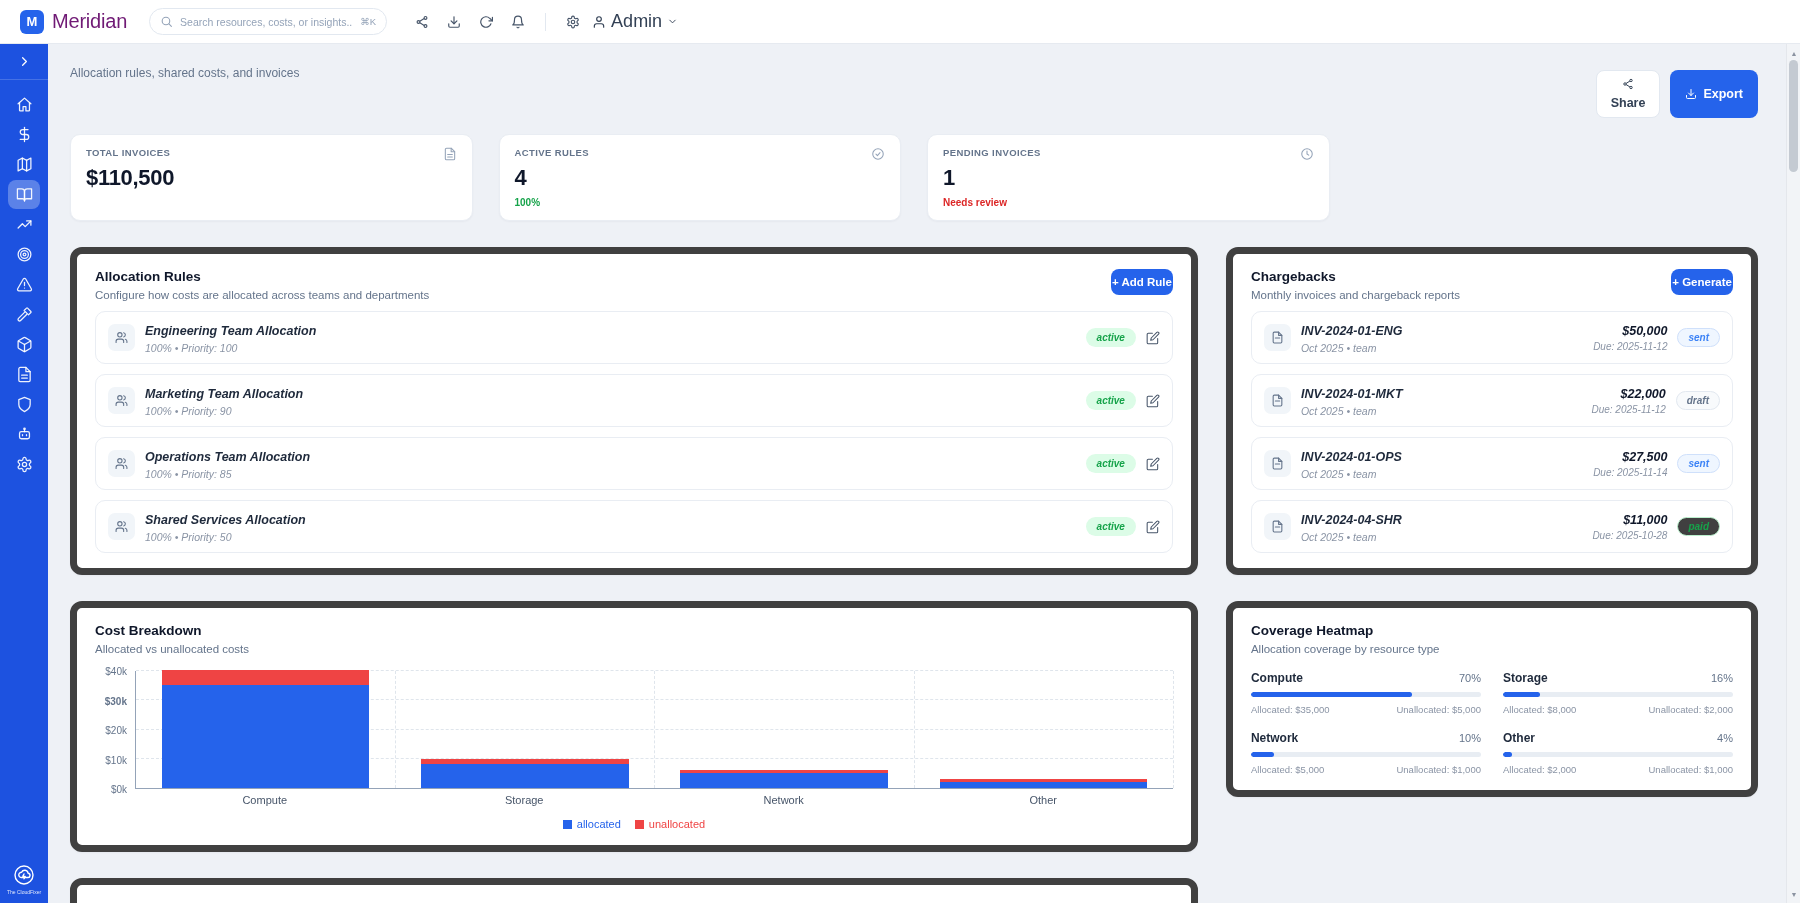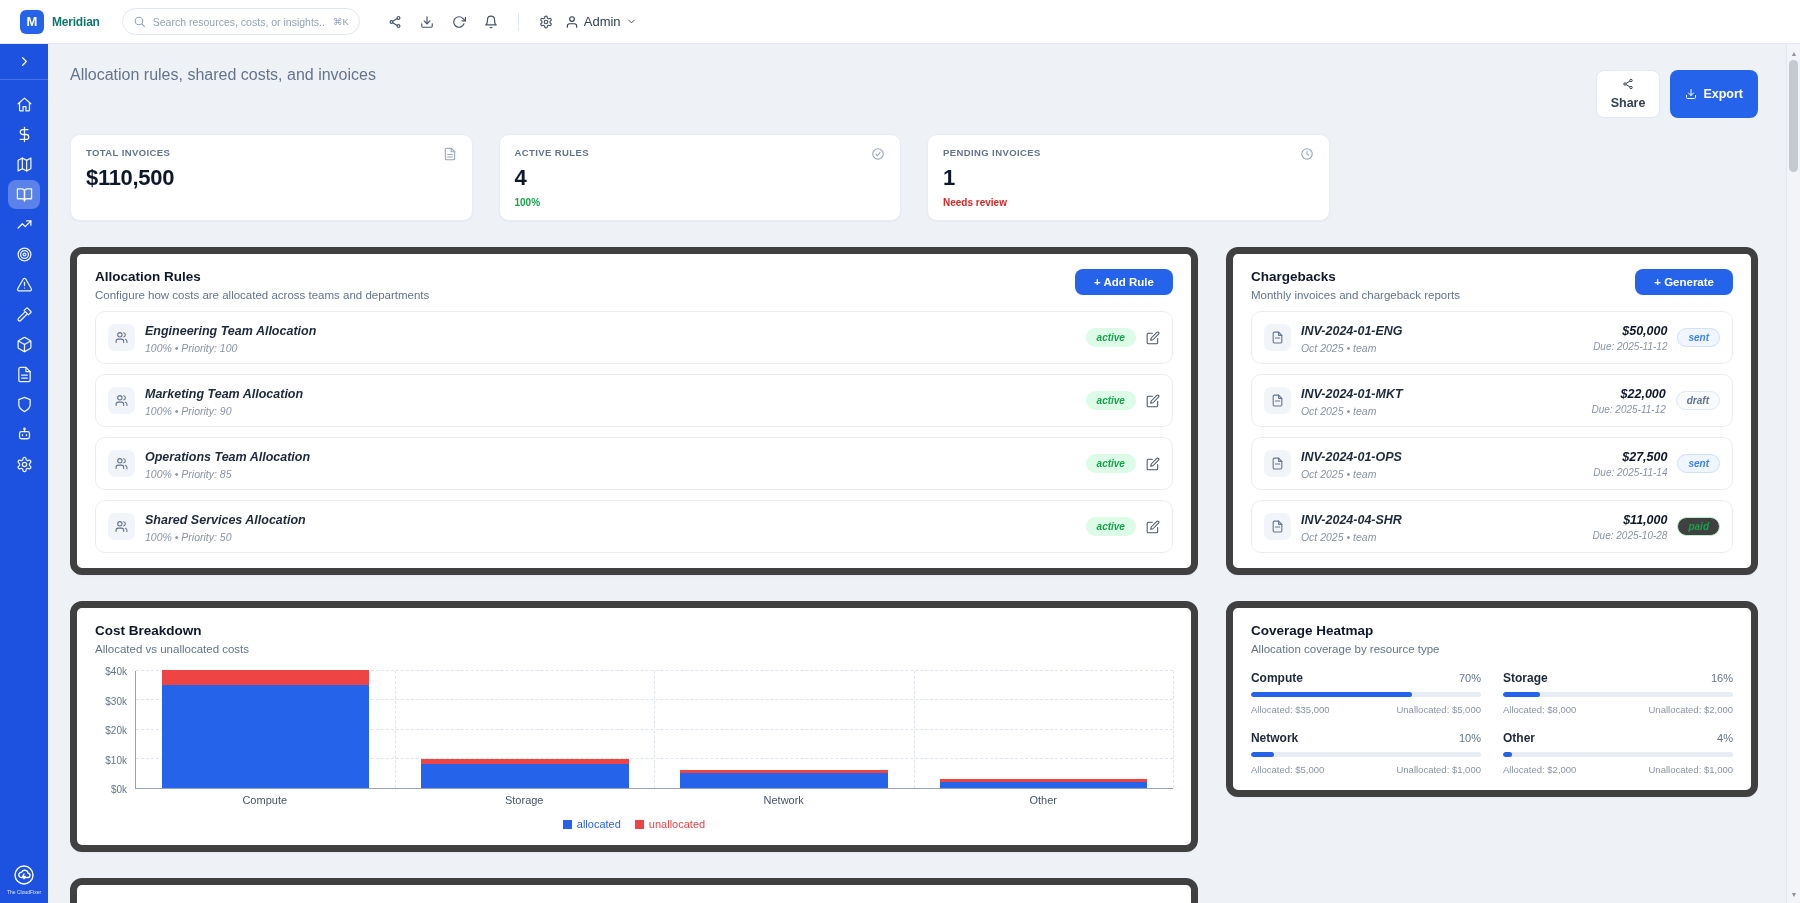--- a/index.html
+++ b/index.html
@@ -3,48 +3,48 @@
 <meta charset="utf-8">
 <style>
   * { margin:0; padding:0; box-sizing:border-box; }
   html,body { width:1800px; height:903px; overflow:hidden; background:#eef1f6; font-family:"Liberation Sans", sans-serif; }
   svg { display:block; }
 
   
   .topbar { position:fixed; top:0; left:0; right:0; height:44px; background:#fff; border-bottom:1px solid #e6eaf0; display:flex; align-items:center; padding:0 20px; z-index:30; }
   .brand { display:flex; align-items:center; gap:8px; margin-right:22px; }
   .brand-badge { width:24px; height:24px; border-radius:6px; background:var(--accent,#2563eb); color:#fff; font-size:13px; font-weight:bold; display:flex; align-items:center; justify-content:center; }
-  .brand-name { font-size:12px; font-weight:bold; color:#0f766e; letter-spacing:-0.2px; }
+  .brand-name { font-size:20px; font-weight:normal; color:#701a75; letter-spacing:-0.2px; }
   .search { display:flex; align-items:center; gap:7px; width:238px; height:27px; border:1px solid #e2e8f0; border-radius:14px; padding:0 10px; background:#fff; color:#94a3b8; }
   .search input { border:none; outline:none; flex:1; font-size:10.5px; color:#334155; font-family:"Liberation Sans",sans-serif; background:transparent; }
   .search input::placeholder { color:#94a3b8; }
   .search .kbd { font-size:9.5px; color:#94a3b8; }
   .tb-actions { display:flex; align-items:center; gap:6px; margin-left:22px; }
   .icon-btn { width:26px; height:26px; border-radius:6px; display:flex; align-items:center; justify-content:center; color:#475569; cursor:pointer; }
   .tb-divider { width:1px; height:18px; background:#e2e8f0; margin:0 8px; }
-  .user-menu { display:flex; align-items:center; gap:5px; color:#334155; font-size:13px; cursor:pointer; }
+  .user-menu { display:flex; align-items:center; gap:5px; color:#334155; font-size:18px; cursor:pointer; }
 
   
   .sidebar { position:fixed; top:44px; left:0; bottom:0; width:48px; background:#1d52e0; z-index:20; display:flex; flex-direction:column; align-items:center; }
   .sb-collapse { width:100%; height:36px; display:flex; align-items:center; justify-content:center; color:#fff; border-bottom:1px solid rgba(255,255,255,.18); cursor:pointer; margin-bottom:10px; }
   .sb-item { width:32px; height:29px; display:flex; align-items:center; justify-content:center; color:rgba(255,255,255,.92); border-radius:8px; margin-bottom:1px; cursor:pointer; }
   .sb-item.active { background:rgba(255,255,255,.28); }
   .sb-footer { margin-top:auto; margin-bottom:8px; display:flex; flex-direction:column; align-items:center; gap:2px; color:#fff; }
   .sb-footer .label { font-size:5px; color:rgba(255,255,255,.85); white-space:nowrap; }
 
   
   .page { margin-left:48px; padding:12px 24px 0 22px; }
   .page-head { display:flex; align-items:flex-start; justify-content:space-between; margin-top:6px; }
   .page-title { font-size:30px; font-weight:800; color:#0f172a; letter-spacing:-0.6px; }
-  .page-sub { font-size:16px; color:#64748b; margin-top:4px; }
+  .page-sub { font-size:12px; color:#64748b; margin-top:4px; }
   .head-actions { display:flex; gap:10px; margin-top:8px; margin-right:18px; }
   .btn { display:inline-flex; align-items:center; gap:6px; font-size:12.5px; font-weight:600; border-radius:8px; padding:7px 14px; cursor:pointer; border:1px solid transparent; font-family:"Liberation Sans",sans-serif; }
   .btn-secondary { background:#fff; border-color:#e2e8f0; color:#334155;flex-direction:column; }
   .btn-primary { background:var(--accent,#2563eb); color:#fff; }
-  .btn-sm { font-size:11.5px; padding:6px 18px; }
+  .btn-sm { font-size:11.5px; padding:6px 0; }
 
   
   .stats { display:grid; grid-template-columns:repeat(4,1fr); gap:26px; margin-top:16px; margin-right:18px; }
   .stat-card { background:#fff; border:1px solid #e9edf3; border-radius:10px; padding:12px 15px; min-height:74px; box-shadow:0 1px 2px rgba(15,23,42,.04); }
   .stat-top { display:flex; justify-content:space-between; align-items:flex-start; }
   .stat-label { font-size:9.5px; font-weight:700; letter-spacing:.4px; color:#64748b; }
   .stat-icon { color:#94a3b8; }
   .stat-value { font-size:22px; font-weight:800; color:#0f172a; margin-top:4px; letter-spacing:-0.3px; }
   .stat-sub { font-size:10px; margin-top:6px; font-weight:600; }
 
@@ -509,21 +509,21 @@
 
   <section class="grid2">
     <div class="panel">
       <div class="panel-title">Cost Breakdown</div>
       <div class="panel-sub">Allocated vs unallocated costs</div>
       <div class="chart-wrap">
         <div class="y-gutter">
             <div class="y-tick" style="bottom: 0%;">$0k</div>
             <div class="y-tick" style="bottom: 25%;">$10k</div>
             <div class="y-tick" style="bottom: 50%;">$20k</div>
-            <div class="y-tick" style="bottom: 75%;">$30k</div>
+            <div class="y-tick" style="bottom: 75%; font-weight: bold;">$30k</div>
             <div class="y-tick" style="bottom: 100%;">$40k</div>
           </div>
         <div class="plot">
           <div class="gridline-h" style="bottom:25%"></div>
           <div class="gridline-h" style="bottom:50%"></div>
           <div class="gridline-h" style="bottom:75%"></div>
           <div class="gridline-h" style="bottom:100%"></div>
           <div class="gridline-v" style="left:25%"></div>
           <div class="gridline-v" style="left:50%"></div>
           <div class="gridline-v" style="left:75%"></div>

